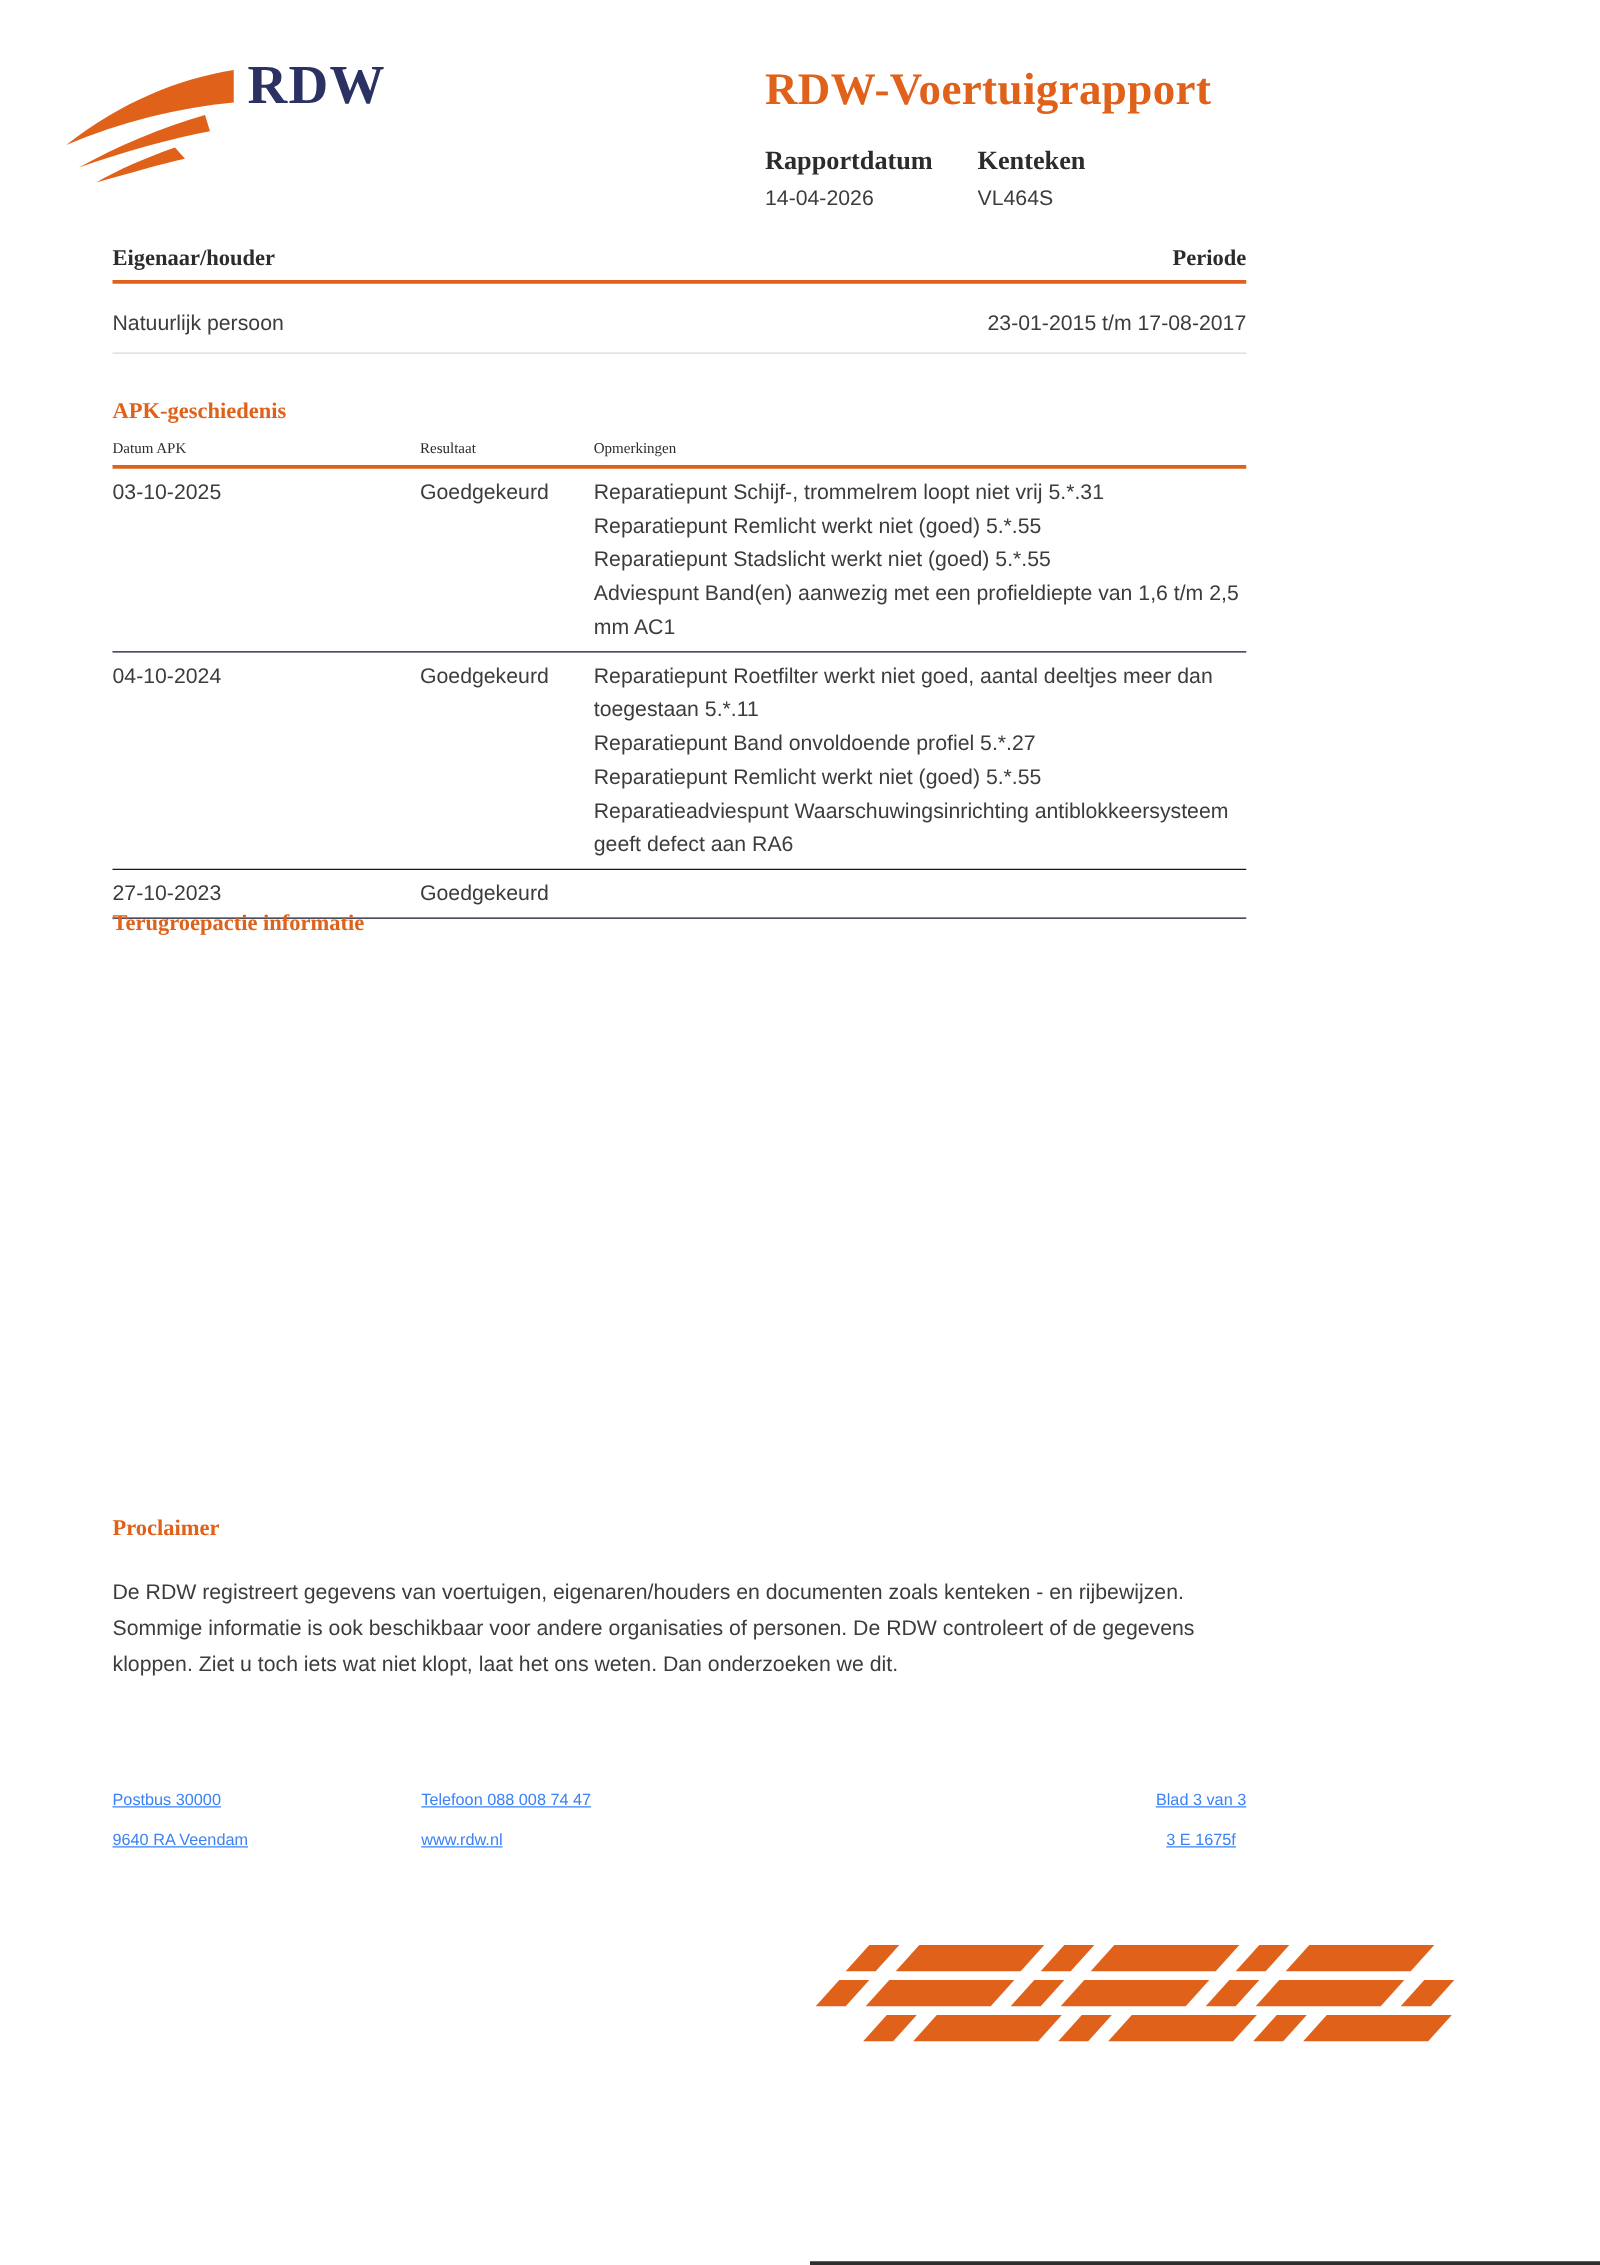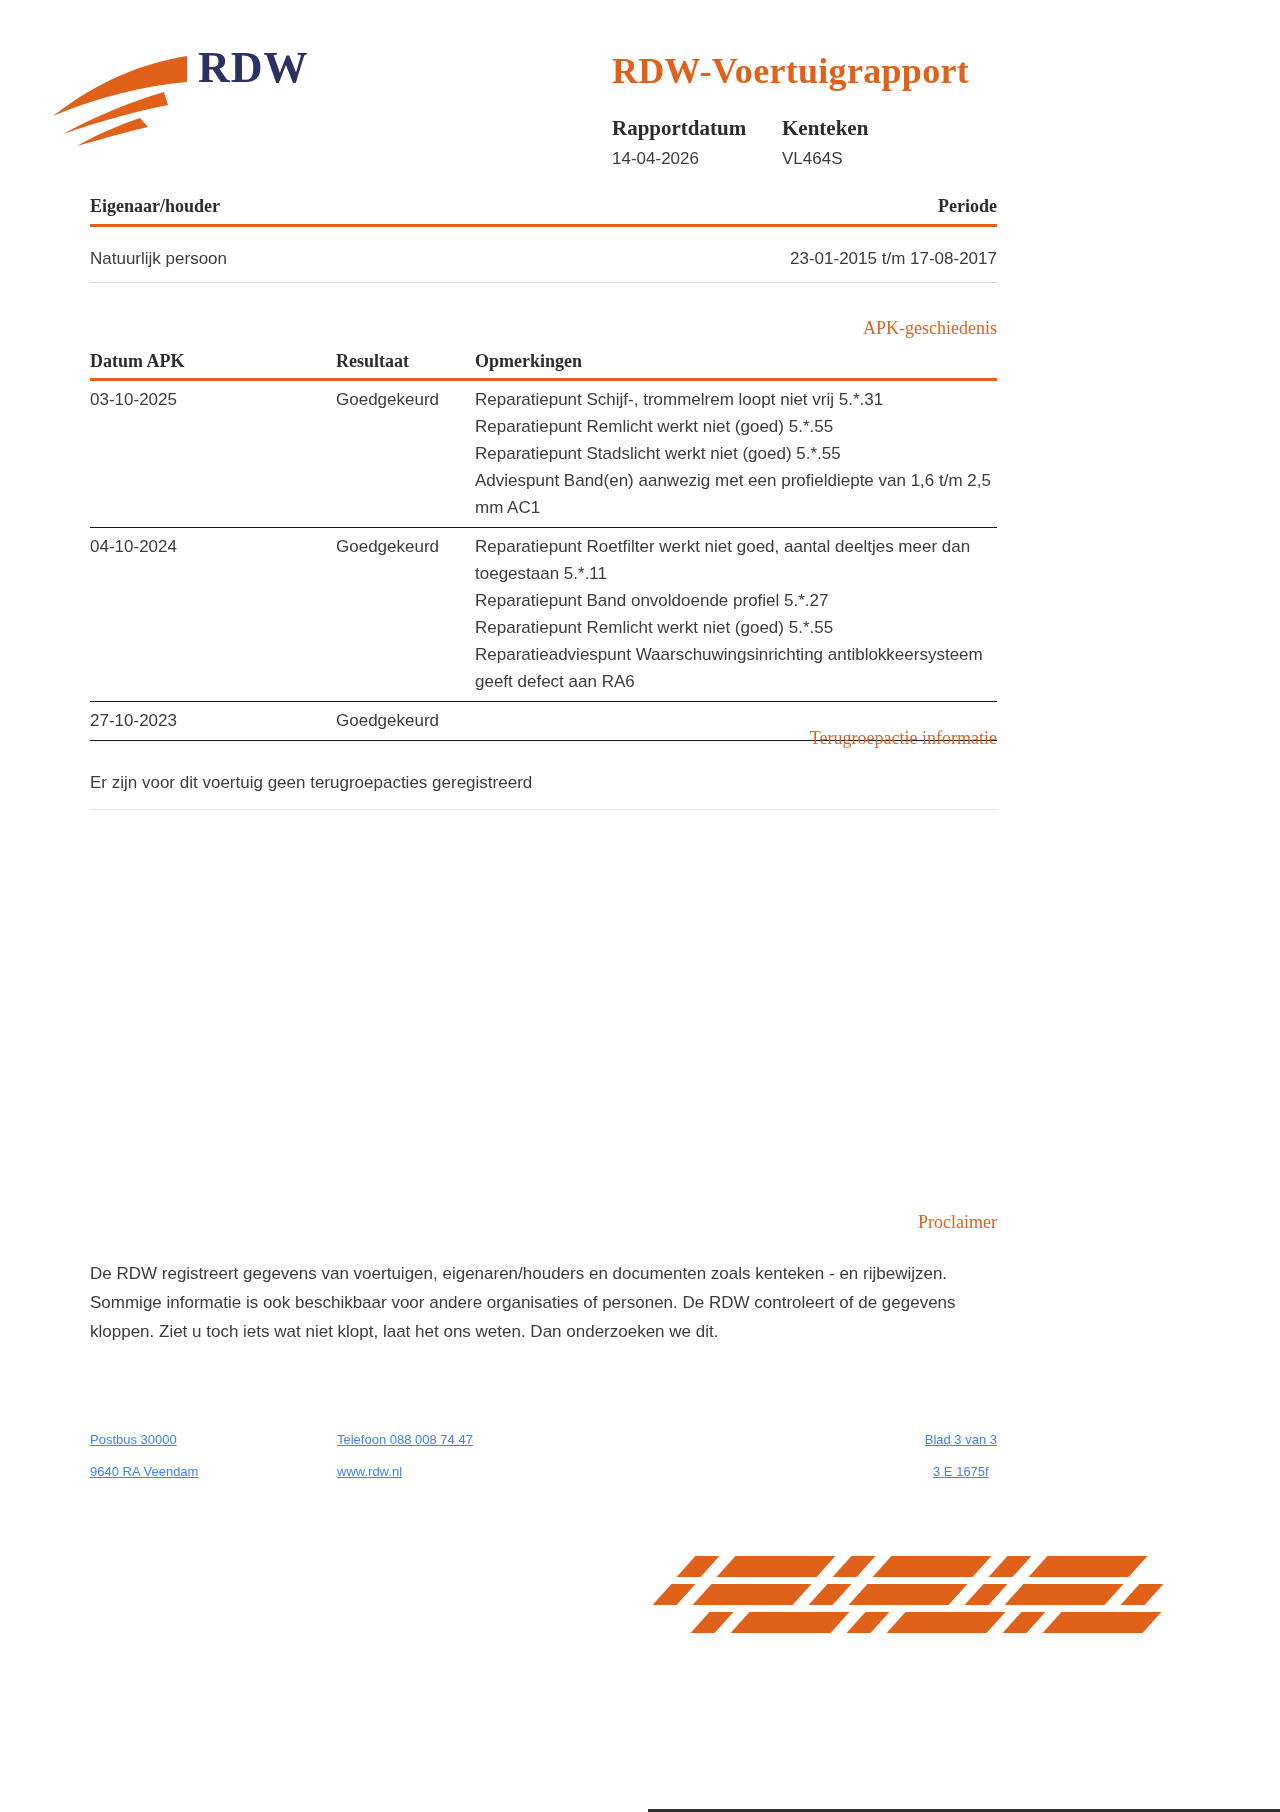--- a/index.html
+++ b/index.html
@@ -46,27 +46,27 @@
   }
   .owner-values {
     display:flex; justify-content:space-between;
     font-size:17px; padding-top:22px; padding-bottom:13px;
     border-bottom:1px solid #d9d9d9;
   }
 
   
   .apk-section { position:absolute; left:90px; top:318px; width:907px; }
   .section-heading {
-    font-family:"Liberation Serif", serif; font-weight:400;
-    font-size:18px; color:#e0611a; margin-bottom:12px;text-align:right;
+    font-family:"Liberation Serif", serif; font-weight:700;
+    font-size:18px; color:#e0611a; margin-bottom:12px;
   }
   .apk-head {
     display:grid; grid-template-columns:246px 139px 1fr;
-    font-family:"Liberation Serif", serif; font-weight:700;
-    font-size:18px; color:#2d2c2b;
+    font-family:"Liberation Serif", serif; font-weight:400;
+    font-size:12px; color:#2d2c2b;
     border-bottom:3px solid #e0611a; padding-bottom:6px;
   }
   .apk-row {
     display:grid; grid-template-columns:246px 139px 1fr;
     font-size:17px; line-height:27px;
     padding:5px 0 6px 0;
     border-bottom:1px solid #0f172a;
   }
   .remark { line-height:27px; }
 
@@ -163,21 +163,20 @@
 
     <div class="apk-row">
       <div>27-10-2023</div>
       <div>Goedgekeurd</div>
       <div></div>
     </div>
   </div>
 
   <div class="recall-section">
     <div class="section-heading">Terugroepactie informatie</div>
-    <div class="recall-text">Er zijn voor dit voertuig geen terugroepacties geregistreerd</div>
   </div>
 
   <div class="proclaimer-section">
     <div class="section-heading">Proclaimer</div>
     <div class="proclaimer-text">De RDW registreert gegevens van voertuigen, eigenaren/houders en documenten zoals kenteken - en rijbewijzen. Sommige informatie is ook beschikbaar voor andere organisaties of personen. De RDW controleert of de gegevens kloppen. Ziet u toch iets wat niet klopt, laat het ons weten. Dan onderzoeken we dit.</div>
   </div>
 
   <div class="footer">
     <div>
       <div>Postbus 30000</div>

